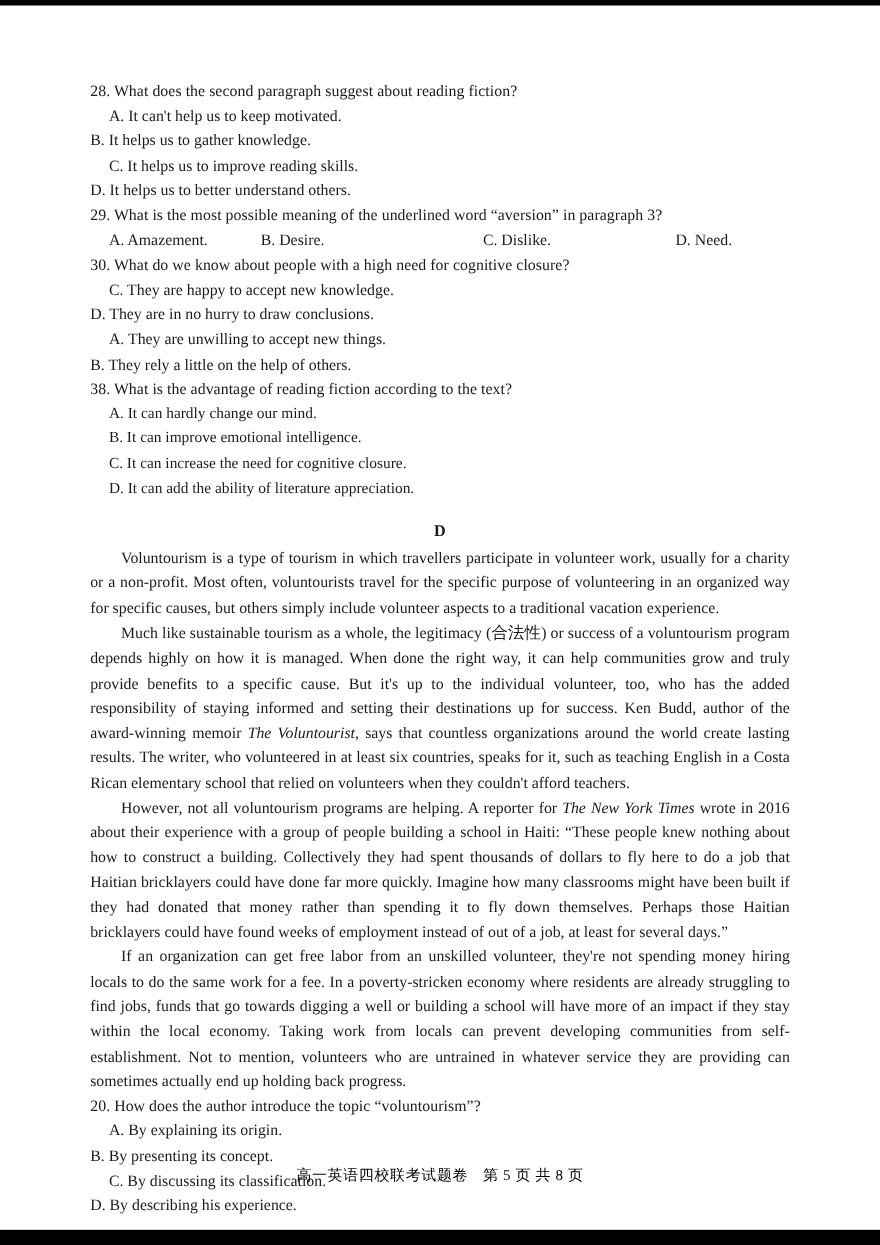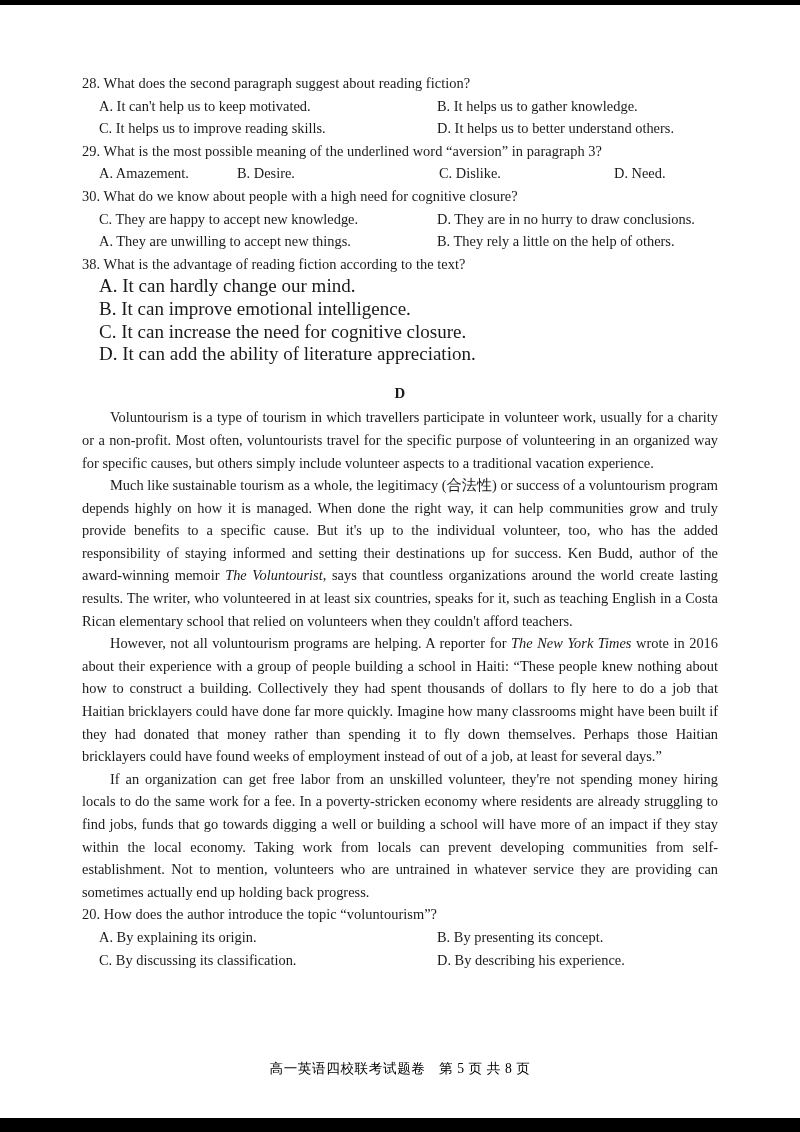--- a/index.html
+++ b/index.html
@@ -48,20 +48,21 @@
   }
 
   
   .opts-2col {
     position: relative;
     font-size: 14.4px;
     line-height: 22.6px;
   }
   .opts-2col .row {
     display: flex;
+    flex-direction: column;
   }
   .opts-2col .col-a {
     width: 355px;
     padding-left: 17px;
     box-sizing: border-box;
   }
   .opts-2col .col-b {
     flex: 1;
   }
 
@@ -71,21 +72,21 @@
     font-size: 14.4px;
     line-height: 22.6px;
   }
   .opts-4col .c1 { width: 155px; padding-left: 17px; box-sizing: border-box; }
   .opts-4col .c2 { width: 180px; }
   .opts-4col .c3 { width: 175px; margin-left: 22px; }
   .opts-4col .c4 { flex: 1; }
 
   
   .opts-stack {
-    font-size: 19px;
+    font-size: 14px;
     line-height: 22.6px;
     padding-left: 17px;
   }
   .opts-stack > div { white-space: nowrap; }
 
   
   .passage-label {
     text-align: center;
     font-weight: bold;
     font-size: 14.8px;

